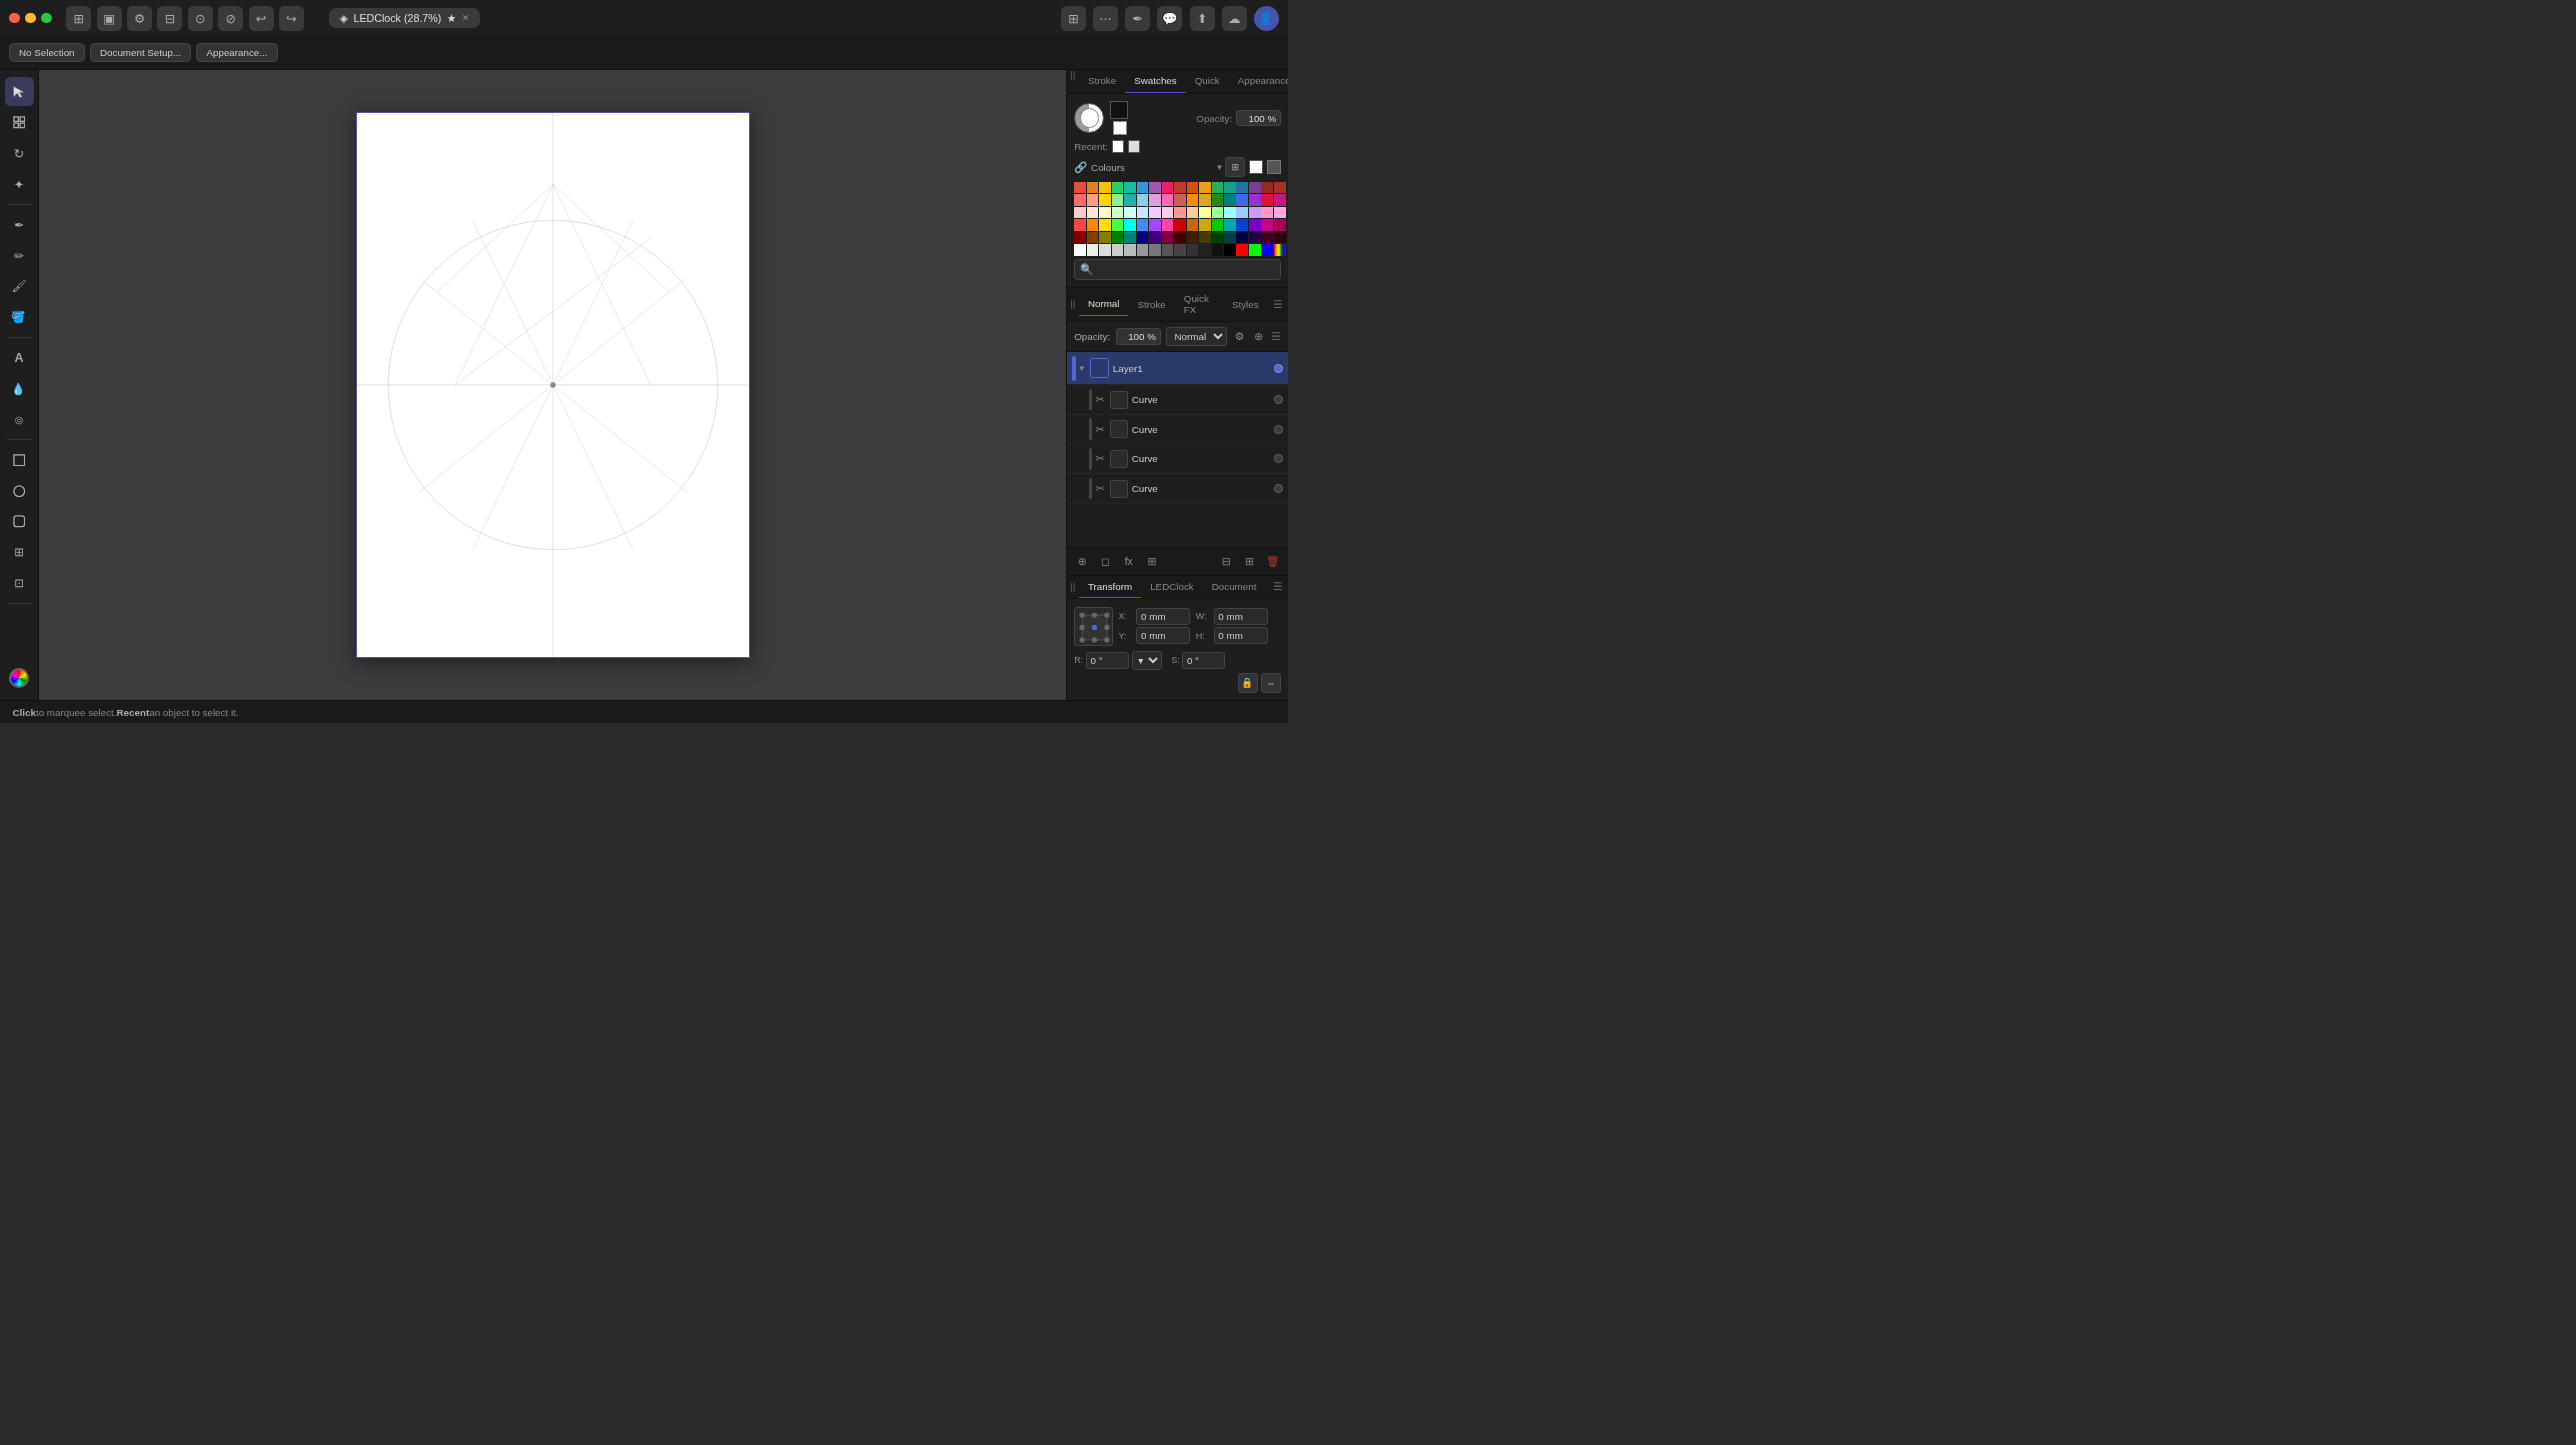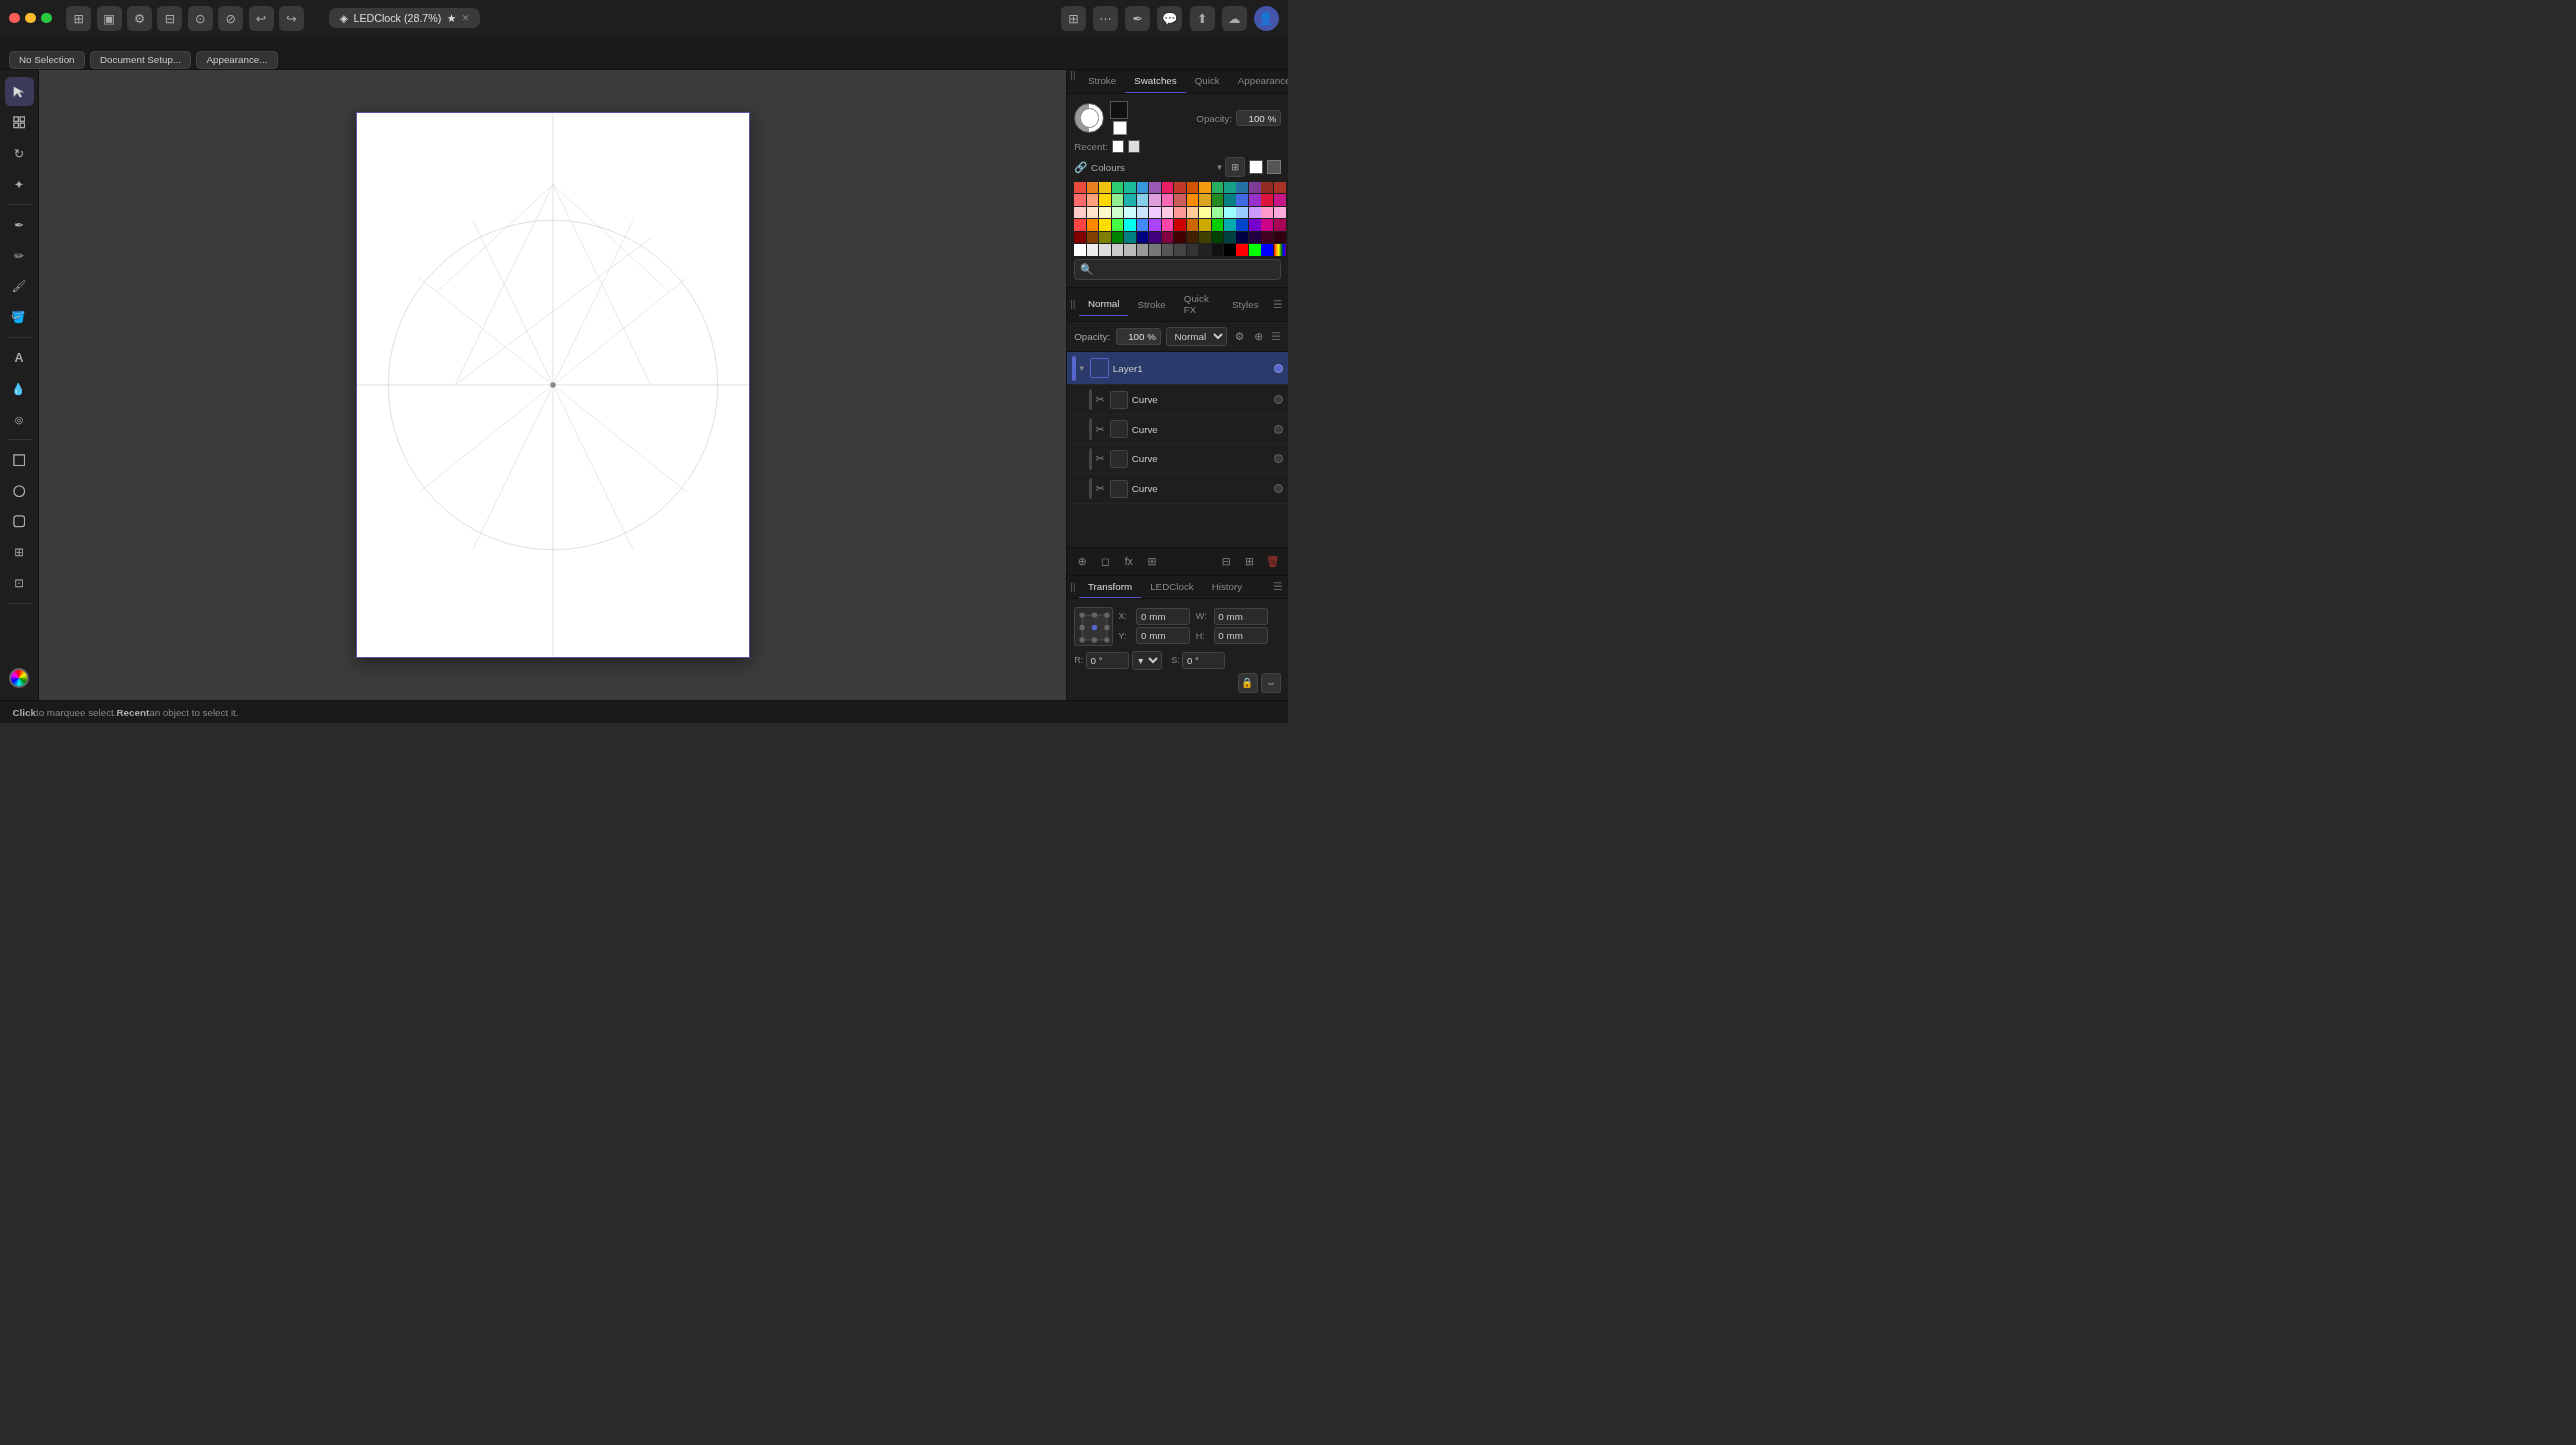--- a/index.html
+++ b/index.html
@@ -79,21 +79,21 @@
       display: flex;
       gap: 7.2px;
       align-items: center;
     }
 
     
     .toolbar {
       height: 34px;
       background: #1a1a1a;
       display: flex;
-      align-items: flex-end;
+      align-items: center;
       padding: 0 9px;
       gap: 5.4px;
       flex-shrink: 0;
       border-bottom: 0.9px solid #111;
     }
     .toolbar-btn {
       padding: 2.7px 9px;
       background: #333;
       border: 0.9px solid #444;
       border-radius: 4.5px;
@@ -860,21 +860,21 @@
         <div class="lb-icon">⊞</div>
         <div class="lb-icon" style="color:#c0392b;">🗑</div>
       </div>
     </div>
 
     <div class="transform-section">
       <div class="transform-tabs">
         <span class="panel-collapse">||</span>
         <div class="transform-tab active">Transform</div>
         <div class="transform-tab">LEDClock</div>
-        <div class="transform-tab">History</div>
+        <div class="transform-tab">Document</div>
         <div style="margin-left:auto;color:#666;font-size:10.7px;padding:3.6px 5.4px;cursor:pointer;">☰</div>
       </div>
 
       <div class="transform-content">
         <div class="transform-row">
           <div class="transform-preview">
             <svg width="39" height="39" viewBox="0 0 44 44">
               <rect x="8" y="8" width="28" height="28" fill="#333" stroke="#555" stroke-width="1"></rect>
               <circle cx="8" cy="8" r="3" fill="#666"></circle>
               <circle cx="22" cy="8" r="3" fill="#666"></circle>

